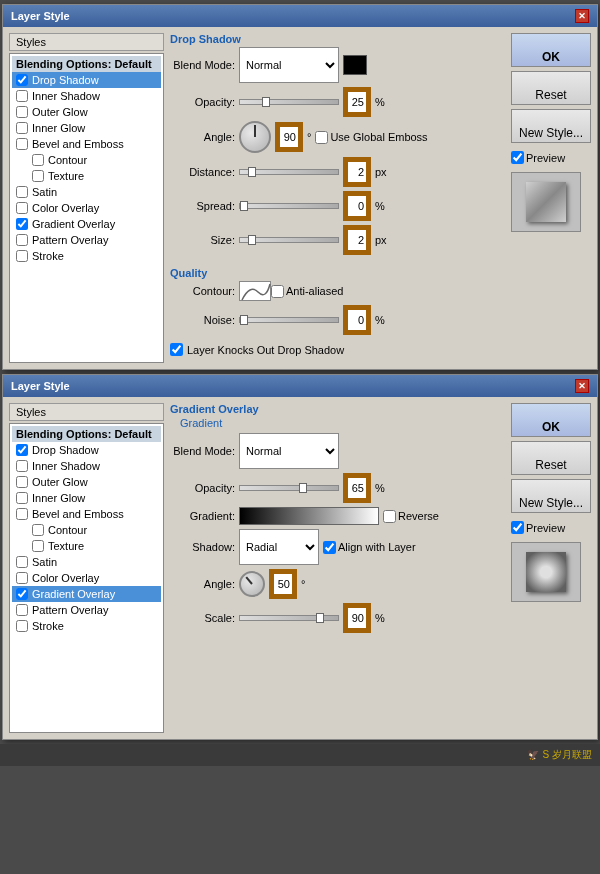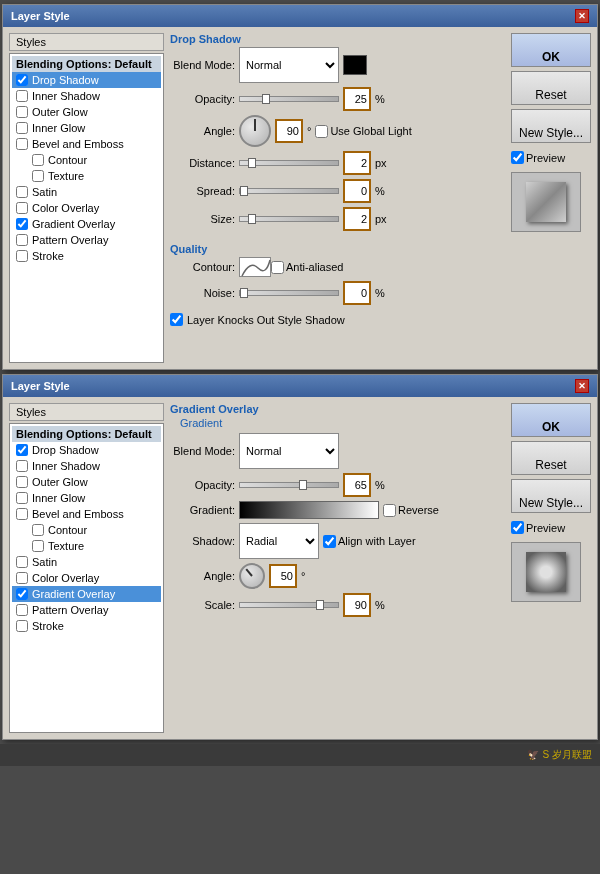--- a/index.html
+++ b/index.html
@@ -168,22 +168,22 @@
       width: 8px;
       height: 10px;
       background: white;
       border: 1px solid #666;
       position: absolute;
       top: -3px;
     }
 
     .value-input {
       width: 28px;
-      height: 24px;
-      border: 2px solid #a16207;
+      height: 30px;
+      border: 5px solid #a16207;
       text-align: right;
       font-size: 11px;
       padding: 1px 2px;
       background: white;
     }
 
     .unit-label {
       font-size: 11px;
       min-width: 16px;
     }
@@ -391,21 +391,21 @@
 
       <div class="form-row">
         <span class="form-label">Angle:</span>
         <div class="dial">
           <div class="dial-line" style="transform: rotate(0deg)"></div>
         </div>
         <input class="value-input" type="text" value="90" style="">
         <span>°</span>
         <label style="display:flex;align-items:center;gap:2px;font-size:11px;">
           <input type="checkbox" style="">
-          <span>Use Global Light</span>
+          <span>Use Global Emboss</span>
         </label>
       </div>
 
       <div class="form-row">
         <span class="form-label">Distance:</span>
         <div class="slider-container">
           <div class="slider">
             <div class="slider-thumb" style="left: 8%"></div>
           </div>
           <input class="value-input" type="text" value="2" style="">
@@ -459,21 +459,21 @@
             <div class="slider">
               <div class="slider-thumb" style="left: 0%"></div>
             </div>
             <input class="value-input" type="text" value="0" style="">
             <span class="unit-label">%</span>
           </div>
         </div>
 
         <div class="checkbox-row" style="margin-top:8px;">
           <input type="checkbox" checked="" style="">
-          <span>Layer Knocks Out Style Shadow</span>
+          <span>Layer Knocks Out Drop Shadow</span>
         </div>
       </div>
     </div>
 
     <div class="right-panel">
       <button class="btn btn-ok">OK</button>
       <button class="btn">Reset</button>
       <button class="btn">New Style...</button>
       <div style="display:flex;align-items:center;gap:2px;margin-top:4px;">
         <input type="checkbox" checked="" style="">

